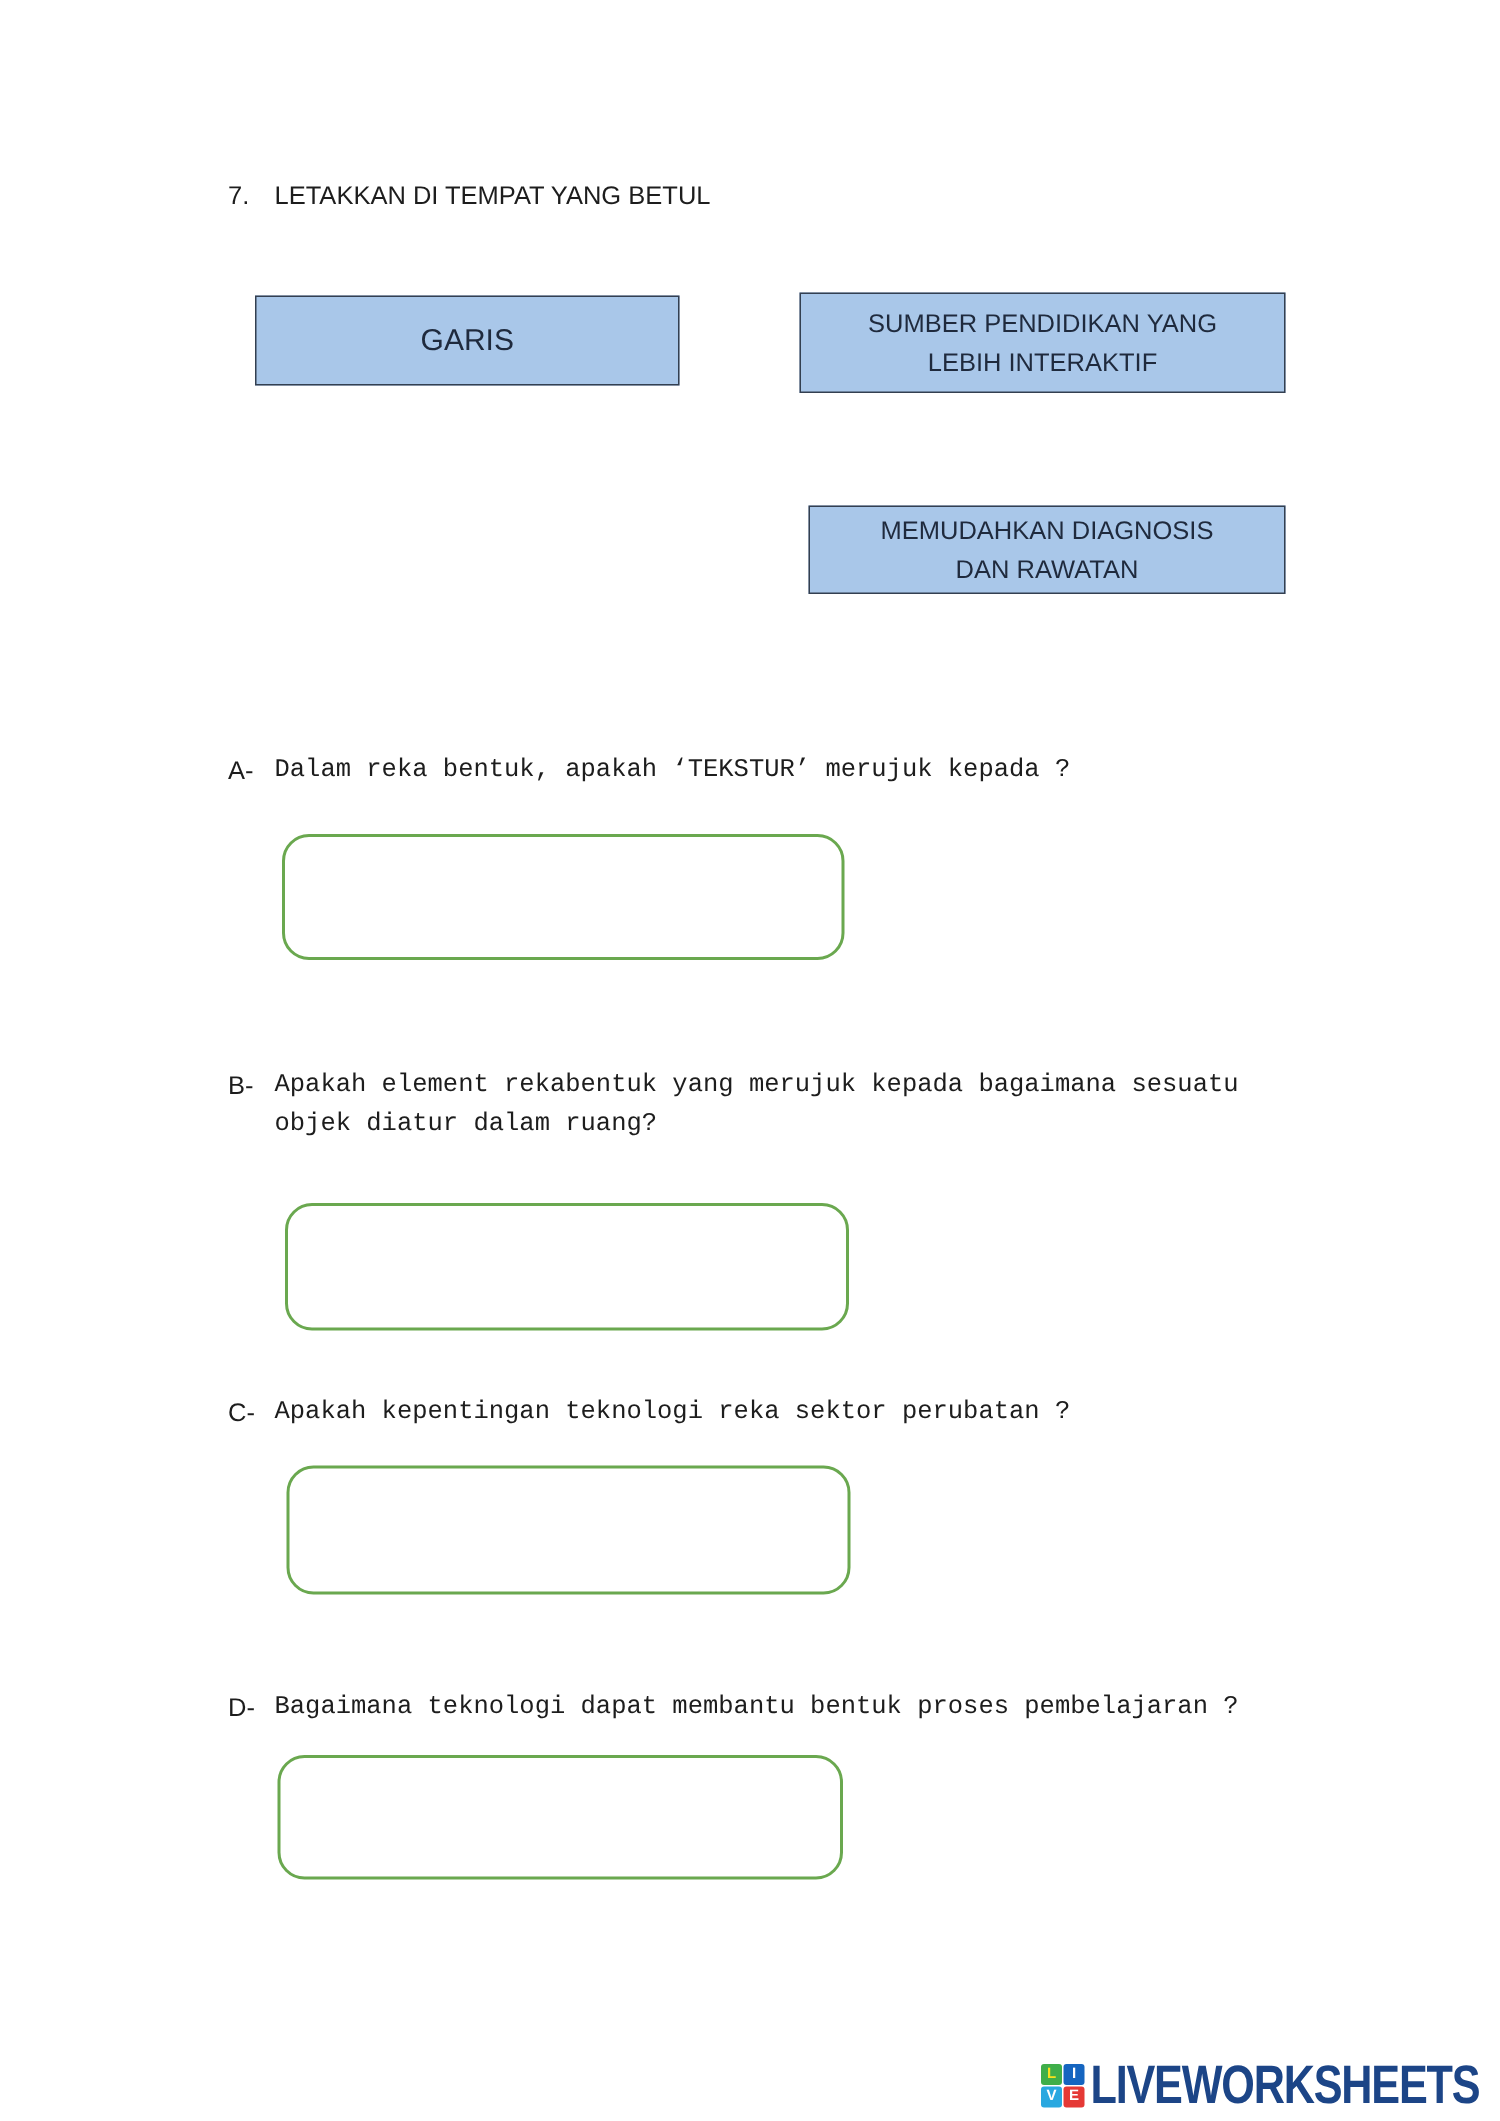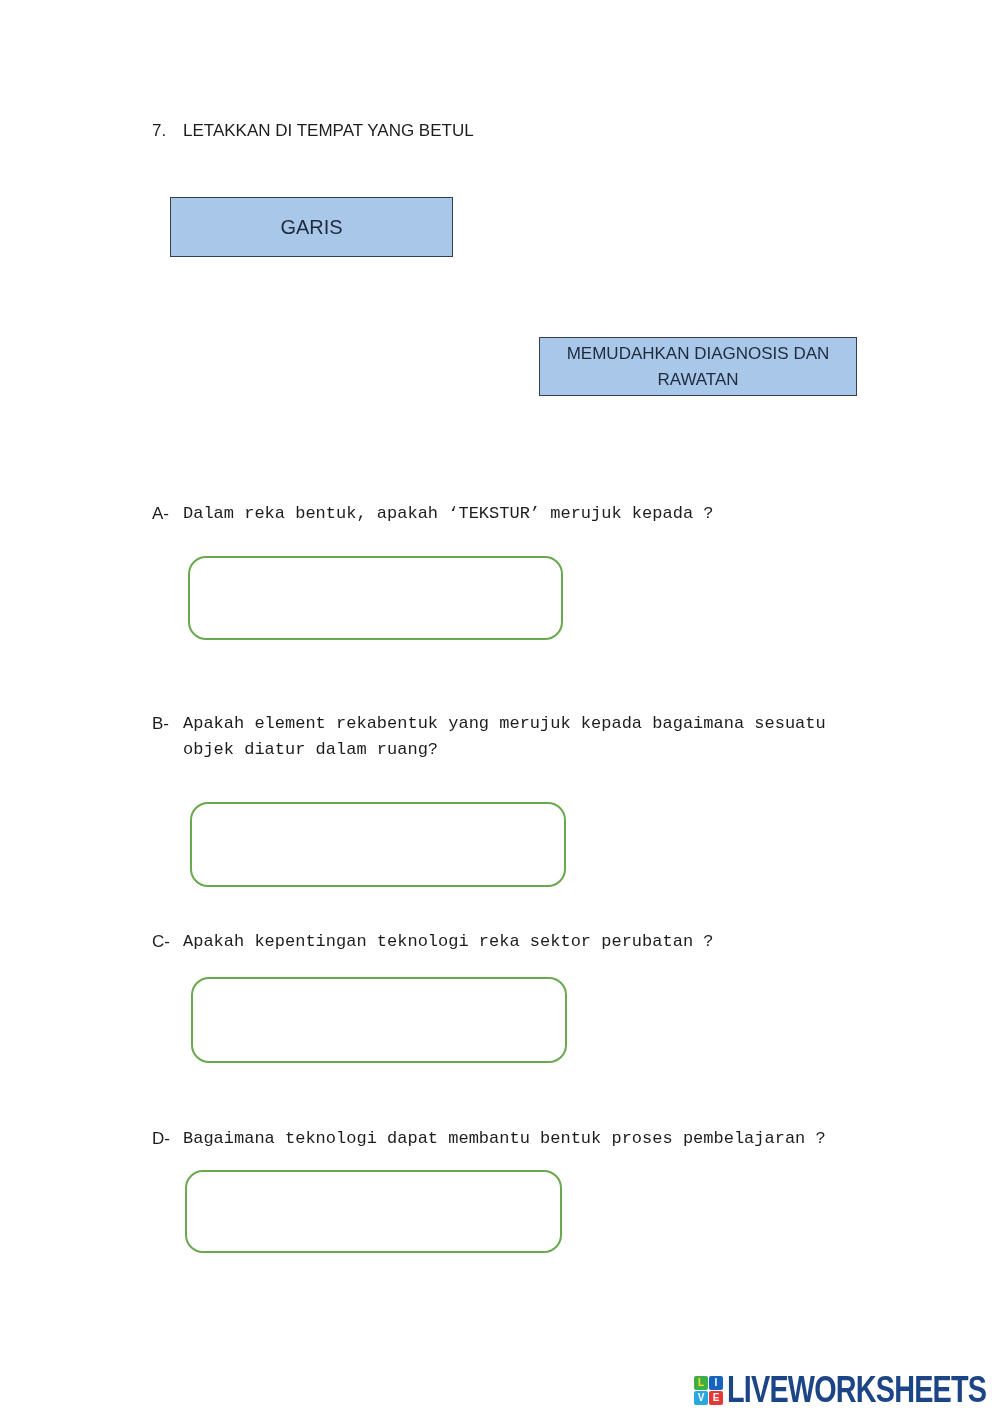--- a/index.html
+++ b/index.html
@@ -38,21 +38,21 @@
     justify-content: center;
     text-align: center;
     color: #1f2a3d;
     font-size: 17px;
     line-height: 26px;
     cursor: grab;
   }
   .card-1 { left: 170px; top: 197px; width: 283px; height: 60px; font-size: 20px; }
   .card-2 { left: 533px; top: 195px; width: 324px; height: 67px; padding: 0 42px; }
   .card-3 { left: 168px; top: 333px; width: 294px; height: 65px; padding: 0 24px; }
-  .card-4 { left: 539px; top: 337px; width: 318px; height: 59px; padding: 0 16px; }
+  .card-4 { left: 539px; top: 337px; width: 318px; height: 59px; padding: 0 36px; }
 
   
   .question {
     position: absolute;
     left: 152px;
     display: flex;
     font-size: 17px;
     line-height: 26px;
     color: #1d1d1d;
   }
@@ -121,20 +121,23 @@
 <div class="page">
 
   <div class="heading">
     <span class="q-num">7.</span>
     <span>LETAKKAN DI TEMPAT YANG BETUL</span>
   </div>
 
   <div class="card card-1">
     <span>GARIS</span>
   </div>
+  <div class="card card-2">
+    <span>SUMBER PENDIDIKAN YANG LEBIH INTERAKTIF</span>
+  </div>
   <div class="card card-4">
     <span>MEMUDAHKAN DIAGNOSIS DAN RAWATAN</span>
   </div>
 
   <div class="question question-a">
     <span class="q-letter">A-</span>
     <span class="q-text">Dalam reka bentuk, apakah ‘TEKSTUR’ merujuk kepada ?</span>
   </div>
   <div class="dropzone dz-a"></div>
 

